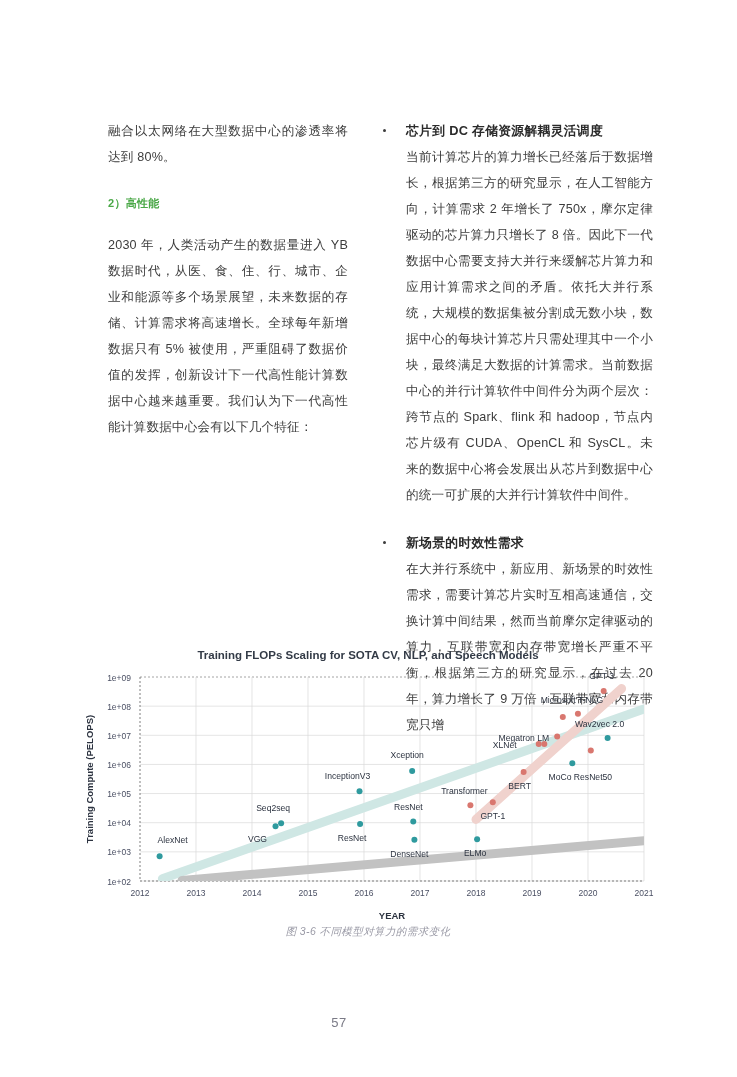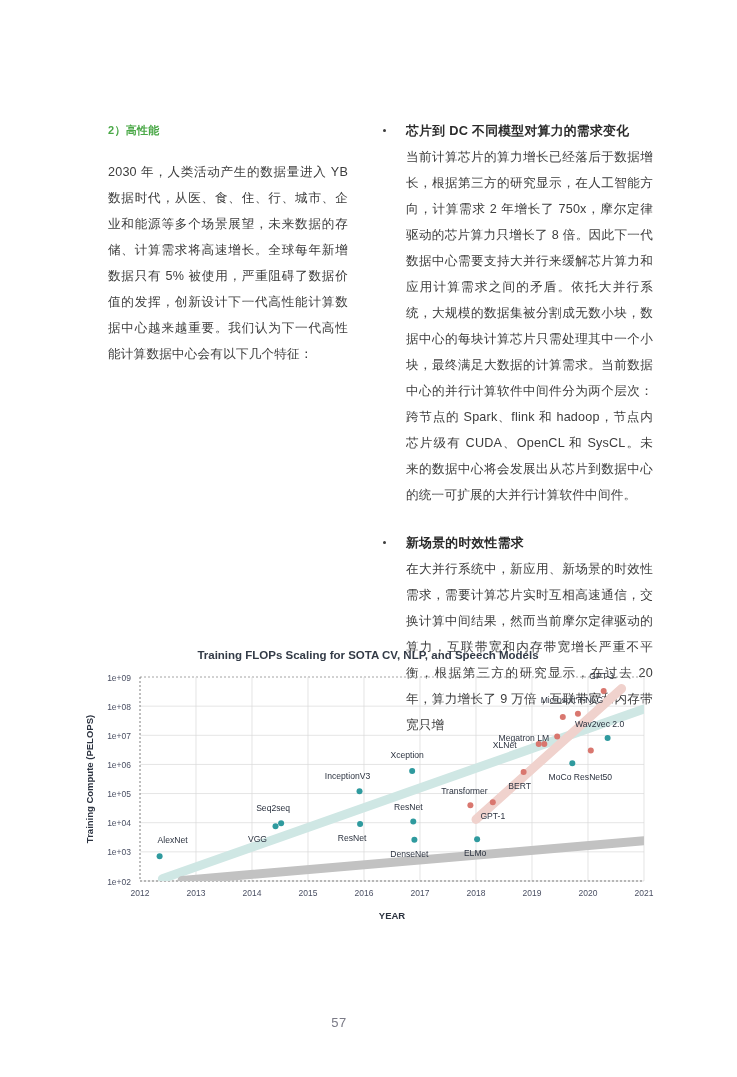--- a/index.html
+++ b/index.html
@@ -104,29 +104,30 @@
     color: #7a7a86;
     letter-spacing: 0.5px;
   }
 </style>
 </head>
 <body>
 
 <div class="page">
 
   <div class="col col-left">
+    <p class="para">融合以太网络在大型数据中心的渗透率将达到 80%。</p>
     <h3 class="sec-head">2）高性能</h3>
     <p class="para">2030 年，人类活动产生的数据量进入 YB 数据时代，从医、食、住、行、城市、企业和能源等多个场景展望，未来数据的存储、计算需求将高速增长。全球每年新增数据只有 5% 被使用，严重阻碍了数据价值的发挥，创新设计下一代高性能计算数据中心越来越重要。我们认为下一代高性能计算数据中心会有以下几个特征：</p>
   </div>
 
   <div class="col col-right">
 
     <div class="bullet-block">
       <span class="dot"></span>
-      <div class="bullet-title">芯片到 DC 不同模型对算力的需求变化</div>
+      <div class="bullet-title">芯片到 DC 存储资源解耦灵活调度</div>
       <div class="bullet-body">当前计算芯片的算力增长已经落后于数据增长，根据第三方的研究显示，在人工智能方向，计算需求 2 年增长了 750x，摩尔定律驱动的芯片算力只增长了 8 倍。因此下一代数据中心需要支持大并行来缓解芯片算力和应用计算需求之间的矛盾。依托大并行系统，大规模的数据集被分割成无数小块，数据中心的每块计算芯片只需处理其中一个小块，最终满足大数据的计算需求。当前数据中心的并行计算软件中间件分为两个层次：跨节点的 Spark、flink 和 hadoop，节点内芯片级有 CUDA、OpenCL 和 SysCL。未来的数据中心将会发展出从芯片到数据中心的统一可扩展的大并行计算软件中间件。</div>
     </div>
 
     <div class="bullet-block">
       <span class="dot"></span>
       <div class="bullet-title">新场景的时效性需求</div>
       <div class="bullet-body">在大并行系统中，新应用、新场景的时效性需求，需要计算芯片实时互相高速通信，交换计算中间结果，然而当前摩尔定律驱动的算力，互联带宽和内存带宽增长严重不平衡，根据第三方的研究显示，在过去 20 年，算力增长了 9 万倍，互联带宽和内存带宽只增</div>
     </div>
 
   </div>
@@ -218,17 +219,18 @@
           <text x="502.3200000000015" y="135.222270318246" text-anchor="middle" font-family="&quot;Liberation Sans&quot;, sans-serif" font-size="8.6" fill="#2c3340">MoCo ResNet50</text>
           <circle cx="512.7999999999975" cy="105.52389486245555" r="3" fill="#d9776f"></circle>
           <circle cx="529.5999999999949" cy="93.1099489505205" r="3" fill="#2f9a9e"></circle>
           <text x="521.5999999999949" y="82.1099489505205" text-anchor="middle" font-family="&quot;Liberation Sans&quot;, sans-serif" font-size="8.6" fill="#2c3340">Wav2vec 2.0</text>
           <circle cx="525.6799999999985" cy="46.03187946641584" r="3" fill="#d9776f"></circle>
           <text x="523.6799999999985" y="34.03187946641584" text-anchor="middle" font-family="&quot;Liberation Sans&quot;, sans-serif" font-size="8.6" fill="#2c3340">GPT-3</text>
         </g>
         <text x="314" y="274" text-anchor="middle" font-family="&quot;Liberation Sans&quot;, sans-serif" font-size="9.5" font-weight="bold" fill="#2c3340">YEAR</text>
         <text x="0" y="0" text-anchor="middle" transform="translate(15,134) rotate(-90)" font-family="&quot;Liberation Sans&quot;, sans-serif" font-size="9.5" font-weight="bold" fill="#2c3340">Training Compute (PELOPS)</text>
       </svg>
+    <div class="fig-caption">图 3-6 不同模型对算力的需求变化</div>
   </div>
 
   <div class="page-number">57</div>
 
 </div>
 
 </body></html>

